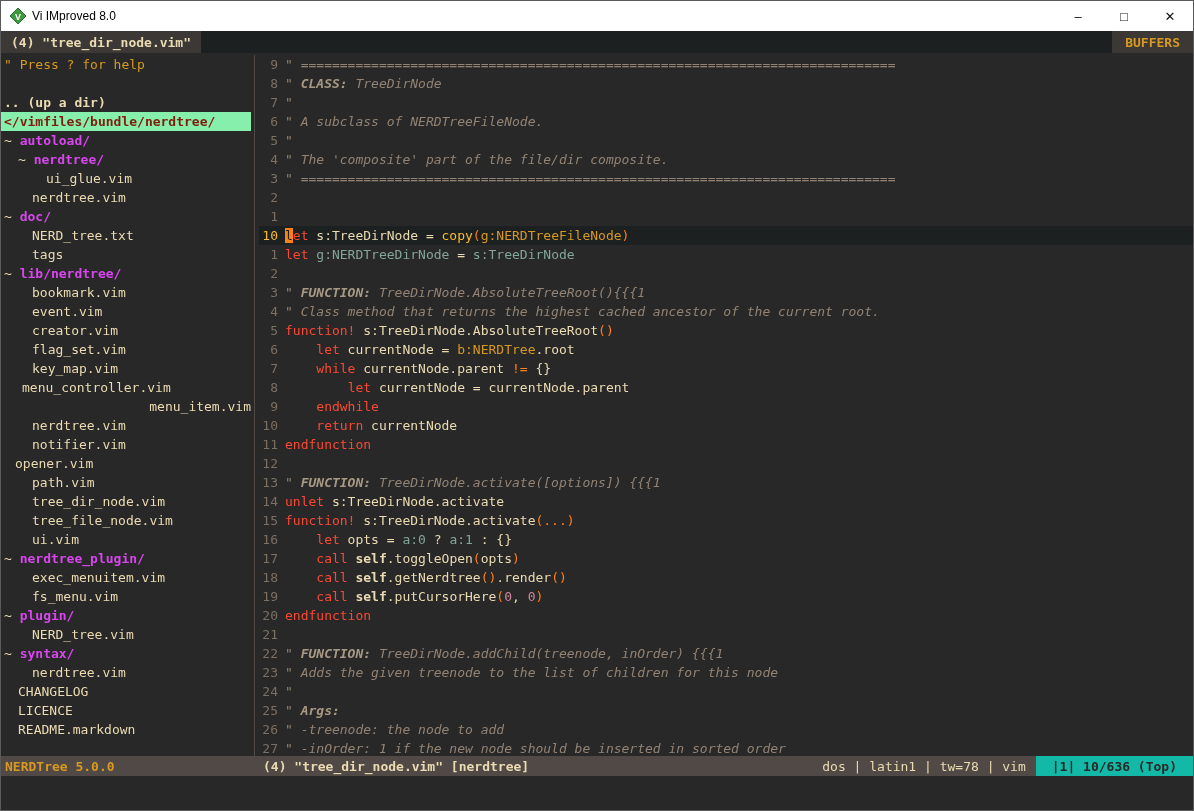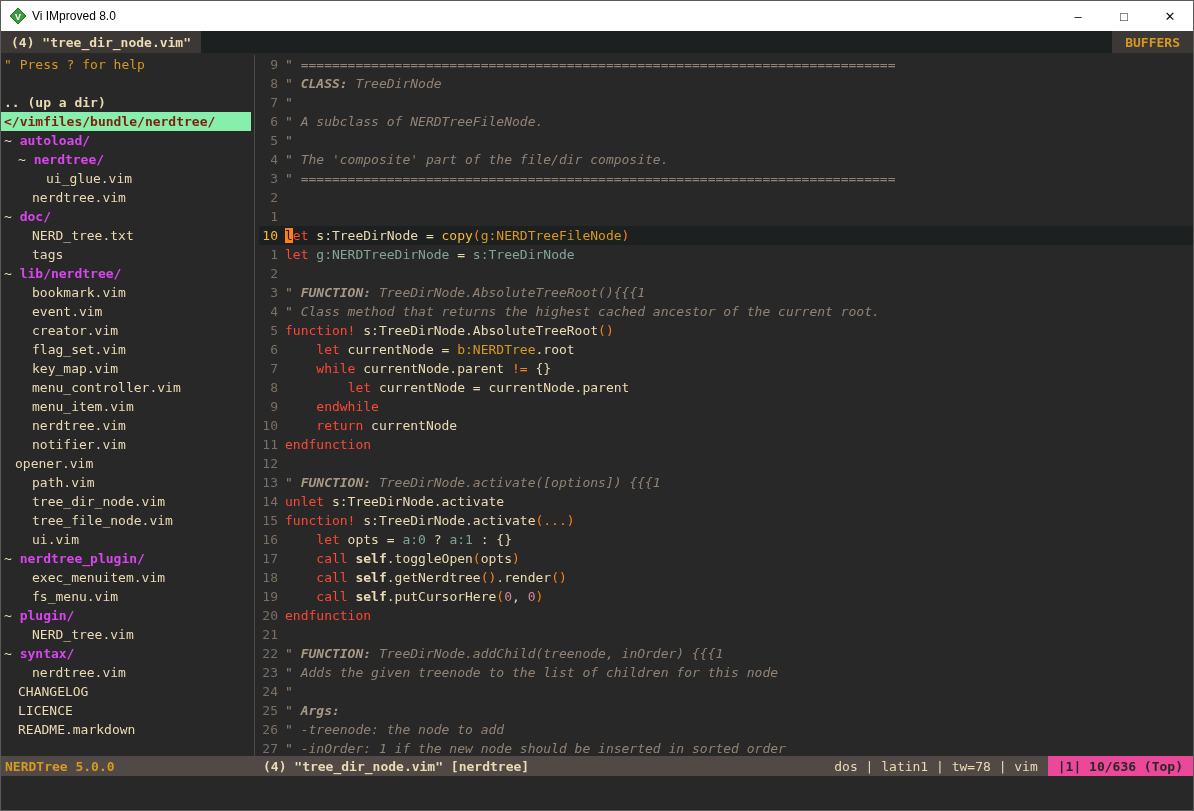--- a/index.html
+++ b/index.html
@@ -53,21 +53,21 @@
   .s-b  { color: #83a598; }
   .s-p  { color: #d3869b; }
   .s-w  { color: #ebdbb2; font-weight: bold; }
   .s-cursor { background: #fe8019; color: #1d2021; }
 
   
   .statusline { flex: 0 0 20px; background: #504945; display: flex; align-items: center; font-size: 13px; color: #ebdbb2; white-space: pre; }
   .st-left { flex: 0 0 258px; width: 258px; padding-left: 4px; color: #d79921; font-weight: bold; }
   .st-file { font-weight: bold; color: #ebdbb2; padding-left: 4px; }
   .st-right { margin-left: auto; padding: 0 10px; color: #ebdbb2; }
-  .st-pos { background: #ec4899; color: #282828; font-weight: bold; padding: 0 10px; height: 100%; display: flex; align-items: center; }
+  .st-pos { background: #14b8a6; color: #282828; font-weight: bold; padding: 0 16px; height: 100%; display: flex; align-items: center; }
 
   .cmdline { flex: 0 0 34px; background: #282828; }
 </style>
 </head>
 <body>
 
 <div class="window">
 
   <div class="titlebar">
     <span class="vim-icon">
@@ -104,22 +104,22 @@
             <div class="tree-row t-file" style="padding-left: 31px;"><span class="tree-label">nerdtree.vim</span></div>
             <div class="tree-row t-dir" style="padding-left: 3px;"><span class="tree-prefix">~ </span><span class="tree-label">doc/</span></div>
             <div class="tree-row t-file" style="padding-left: 31px;"><span class="tree-label">NERD_tree.txt</span></div>
             <div class="tree-row t-file" style="padding-left: 31px;"><span class="tree-label">tags</span></div>
             <div class="tree-row t-dir" style="padding-left: 3px;"><span class="tree-prefix">~ </span><span class="tree-label">lib/nerdtree/</span></div>
             <div class="tree-row t-file" style="padding-left: 31px;"><span class="tree-label">bookmark.vim</span></div>
             <div class="tree-row t-file" style="padding-left: 31px;"><span class="tree-label">event.vim</span></div>
             <div class="tree-row t-file" style="padding-left: 31px;"><span class="tree-label">creator.vim</span></div>
             <div class="tree-row t-file" style="padding-left: 31px;"><span class="tree-label">flag_set.vim</span></div>
             <div class="tree-row t-file" style="padding-left: 31px;"><span class="tree-label">key_map.vim</span></div>
-            <div class="tree-row t-file" style="padding-left: 31px;"><span class="tree-label">menu_controller.vim</span></div>
-            <div class="tree-row t-file" style="padding-left: 31px;"><span class="tree-label">menu_item.vim</span></div>
+            <div class="tree-row t-file" style="padding-left: 13px; margin-left: 8px;"><span class="tree-label">menu_controller.vim</span></div>
+            <div class="tree-row t-file" style="padding-left: 31px; text-align: right;"><span class="tree-label">menu_item.vim</span></div>
             <div class="tree-row t-file" style="padding-left: 31px;"><span class="tree-label">nerdtree.vim</span></div>
             <div class="tree-row t-file" style="padding-left: 31px;"><span class="tree-label">notifier.vim</span></div>
             <div class="tree-row t-file" style="padding-left: 14px;"><span class="tree-label">opener.vim</span></div>
             <div class="tree-row t-file" style="padding-left: 31px;"><span class="tree-label">path.vim</span></div>
             <div class="tree-row t-file" style="padding-left: 31px;"><span class="tree-label">tree_dir_node.vim</span></div>
             <div class="tree-row t-file" style="padding-left: 31px;"><span class="tree-label">tree_file_node.vim</span></div>
             <div class="tree-row t-file" style="padding-left: 31px;"><span class="tree-label">ui.vim</span></div>
             <div class="tree-row t-dir" style="padding-left: 3px;"><span class="tree-prefix">~ </span><span class="tree-label">nerdtree_plugin/</span></div>
             <div class="tree-row t-file" style="padding-left: 31px;"><span class="tree-label">exec_menuitem.vim</span></div>
             <div class="tree-row t-file" style="padding-left: 31px;"><span class="tree-label">fs_menu.vim</span></div>

